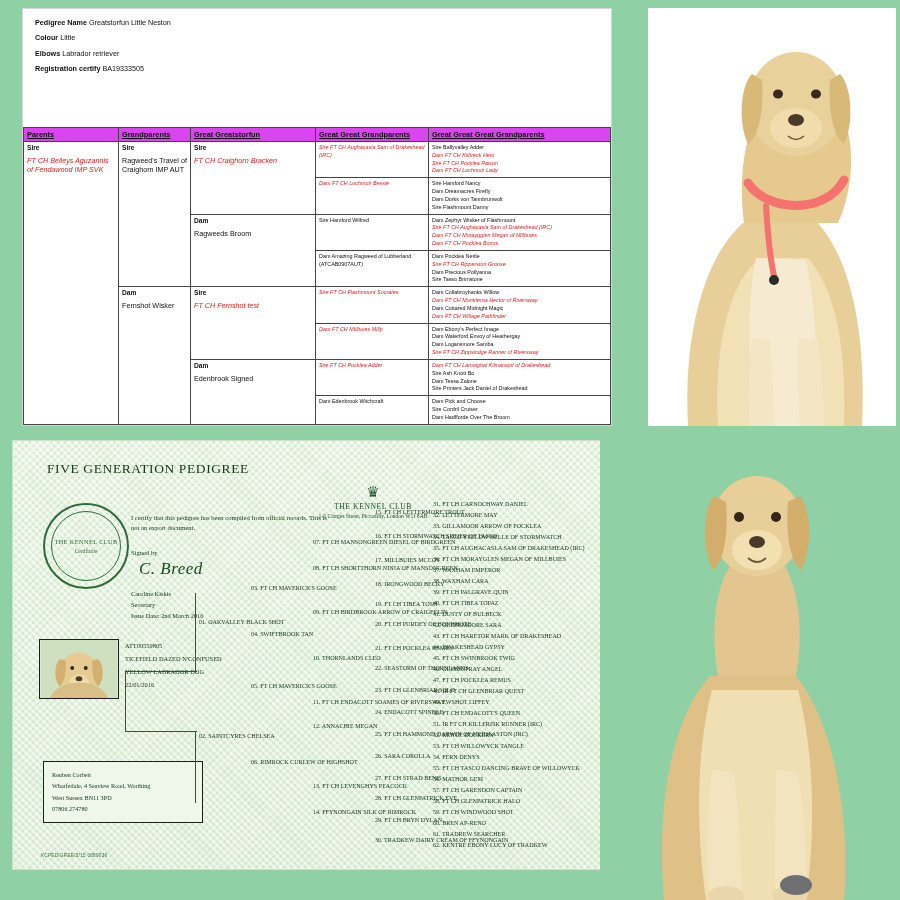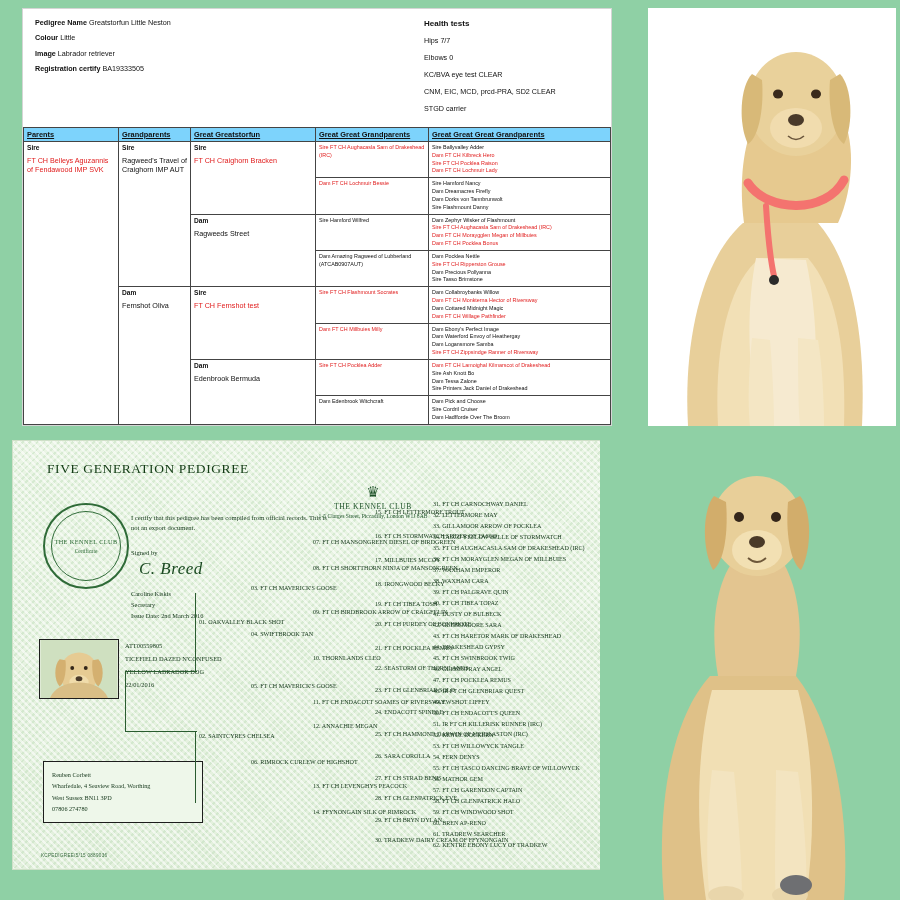--- a/index.html
+++ b/index.html
@@ -18,21 +18,20 @@
     left:22px; top:8px;
     width:590px; height:418px;
     background:#ffffff;
     border:1px solid #d5d5d5;
     overflow:hidden;
   }
   .tp-header {
     display:flex;
     padding:10px 12px 4px 12px;
     height:118px;
-    justify-content:space-between;
   }
   .tp-col-left { width:300px; }
   .tp-col-mid { width:175px; }
   .tp-col-right { flex:1; position:relative; }
 
   .tp-line { font-size:7.2px; color:#111; margin-bottom:7px; line-height:1.15; }
   .tp-line b { font-weight:bold; }
   .tp-health-title { font-size:8px; font-weight:bold; color:#111; margin-bottom:8px;}
   .tp-health { font-size:7.2px; color:#111; margin-bottom:8px; }
 
@@ -54,25 +53,25 @@
     width:100%;
     table-layout:fixed;
   }
   table.ped th, table.ped td {
     border:1px solid #444;
     vertical-align:top;
     padding:2px 3px;
   }
   table.ped th {
     font-size:7.4px; text-align:left; font-weight:bold;
-    text-decoration:underline; background:#7dd3fc; color:#111;
+    text-decoration:underline; background:#d946ef; color:#111;
   }
   .cell-label { font-size:6.6px; font-weight:bold; color:#111; display:block; }
   .cell-name  { font-size:7.2px; color:#111; display:block; margin-top:6px; line-height:1.2;}
-  .red { color:#e01b1b; }
+  .red { color:#e01b1b;font-style:italic; }
   .tiny { font-size:5.4px; line-height:1.45; color:#111; display:block; }
   .tiny.red { color:#e01b1b; }
   .ggg-cell { padding:1px 2px; }
 
   
   #dog-photo-top {
     position:absolute; left:648px; top:8px;
     width:248px; height:418px;
     background:#ffffff;
     overflow:hidden;
@@ -191,37 +190,29 @@
     <div class="tp-col-left">
       <div class="tp-line">
         <b>Pedigree Name</b>
         <span>Greatstorfun Little Neston</span>
       </div>
       <div class="tp-line">
         <b>Colour</b>
         <span>Little</span>
       </div>
       <div class="tp-line">
-        <b>Image</b>
+        <b>Elbows</b>
         <span>Labrador retriever</span>
       </div>
       <div class="tp-line">
         <b>Registration certify</b>
         <span>BA19333505</span>
       </div>
     </div>
 
-    <div class="tp-col-mid">
-      <div class="tp-health-title">Health tests</div>
-      <div class="tp-health">Hips 7/7</div>
-      <div class="tp-health">Elbows 0</div>
-      <div class="tp-health">KC/BVA  eye test CLEAR</div>
-      <div class="tp-health">CNM, EIC, MCD, prcd-PRA, SD2 CLEAR</div>
-      <div class="tp-health">STGD carrier</div>
-    </div>
 
   </div>
 
   <table class="ped">
     <colgroup>
       <col style="width:95px">
         <col style="width:72px">
         <col style="width:125px">
         <col style="width:113px">
         <col style="width:auto">
@@ -267,21 +258,21 @@
         <td class="ggg-cell">
           <span class="tiny">Sire Hamford Nancy</span>
           <span class="tiny">Dam Dreamacres Firefly</span>
           <span class="tiny">Dam Dorks von Tannbrunwolt</span>
           <span class="tiny">Sire Flashmount Danny</span>
         </td>
       </tr>
       <tr>
         <td rowspan="2">
           <span class="cell-label">Dam</span>
-          <span class="cell-name">Ragweeds Street</span>
+          <span class="cell-name">Ragweeds Broom</span>
         </td>
         <td class="ggg-cell">
           <span class="tiny">Sire Hamford Wilfred</span>
         </td>
         <td class="ggg-cell">
           <span class="tiny">Dam Zephyr Wisker of Flashmount</span>
           <span class="tiny red">Sire FT CH Aughacasla Sam of Drakeshead (IRC)</span>
           <span class="tiny red">Dam FT CH Moraygglen Megan of Millbuies</span>
           <span class="tiny red">Dam FT CH Pocklea Bonus</span>
         </td>
@@ -293,21 +284,21 @@
         <td class="ggg-cell">
           <span class="tiny">Dam Pocklea Nettle</span>
           <span class="tiny red">Sire FT CH Ripperston Grouse</span>
           <span class="tiny">Dam Precious Pollyanna</span>
           <span class="tiny">Sire Tasso Brimstone</span>
         </td>
       </tr>
       <tr>
         <td rowspan="4">
           <span class="cell-label">Dam</span>
-          <span class="cell-name">Fernshot Oliva</span>
+          <span class="cell-name">Fernshot Wisker</span>
         </td>
         <td rowspan="2">
           <span class="cell-label">Sire</span>
           <span class="cell-name red">FT CH Fernshot test</span>
         </td>
         <td class="ggg-cell">
           <span class="tiny red">Sire FT CH Flashmount Socrates</span>
         </td>
         <td class="ggg-cell">
           <span class="tiny">Dam Collabroybanks Willow</span>
@@ -323,21 +314,21 @@
         <td class="ggg-cell">
           <span class="tiny">Dam Ebony's Perfect Image</span>
           <span class="tiny">Dam Waterford Envoy of Heathergay</span>
           <span class="tiny">Dam Logansmore Samba</span>
           <span class="tiny red">Sire FT CH Zippsindge Ranner of Riversway</span>
         </td>
       </tr>
       <tr>
         <td rowspan="2">
           <span class="cell-label">Dam</span>
-          <span class="cell-name">Edenbrook Bermuda</span>
+          <span class="cell-name">Edenbrook Signed</span>
         </td>
         <td class="ggg-cell">
           <span class="tiny red">Sire FT CH Pocklea Adder</span>
         </td>
         <td class="ggg-cell">
           <span class="tiny red">Dam FT CH Lamoighal Kilmarscot of Drakeshead</span>
           <span class="tiny">Sire Ash Knott Bo</span>
           <span class="tiny">Dam Tessa Zalone</span>
           <span class="tiny">Sire Printers Jack Daniel of Drakeshead</span>
         </td>

